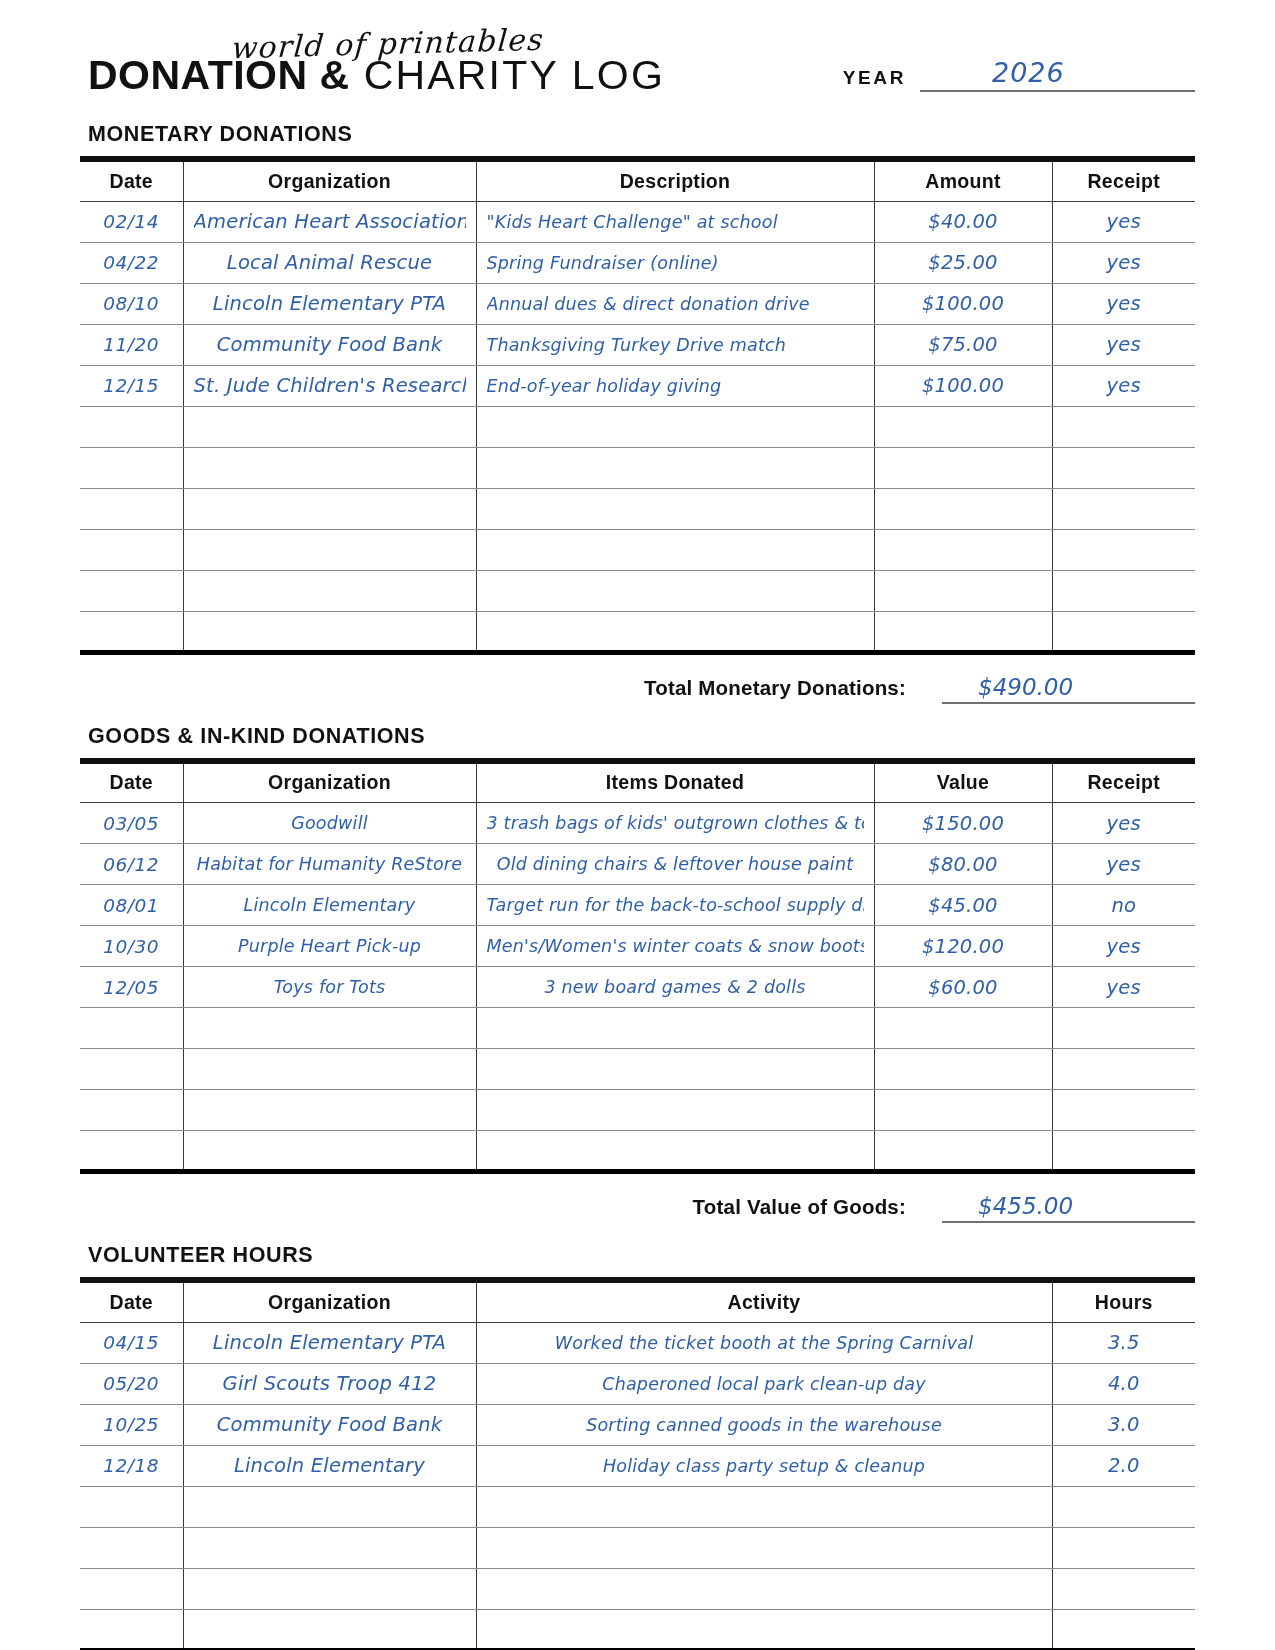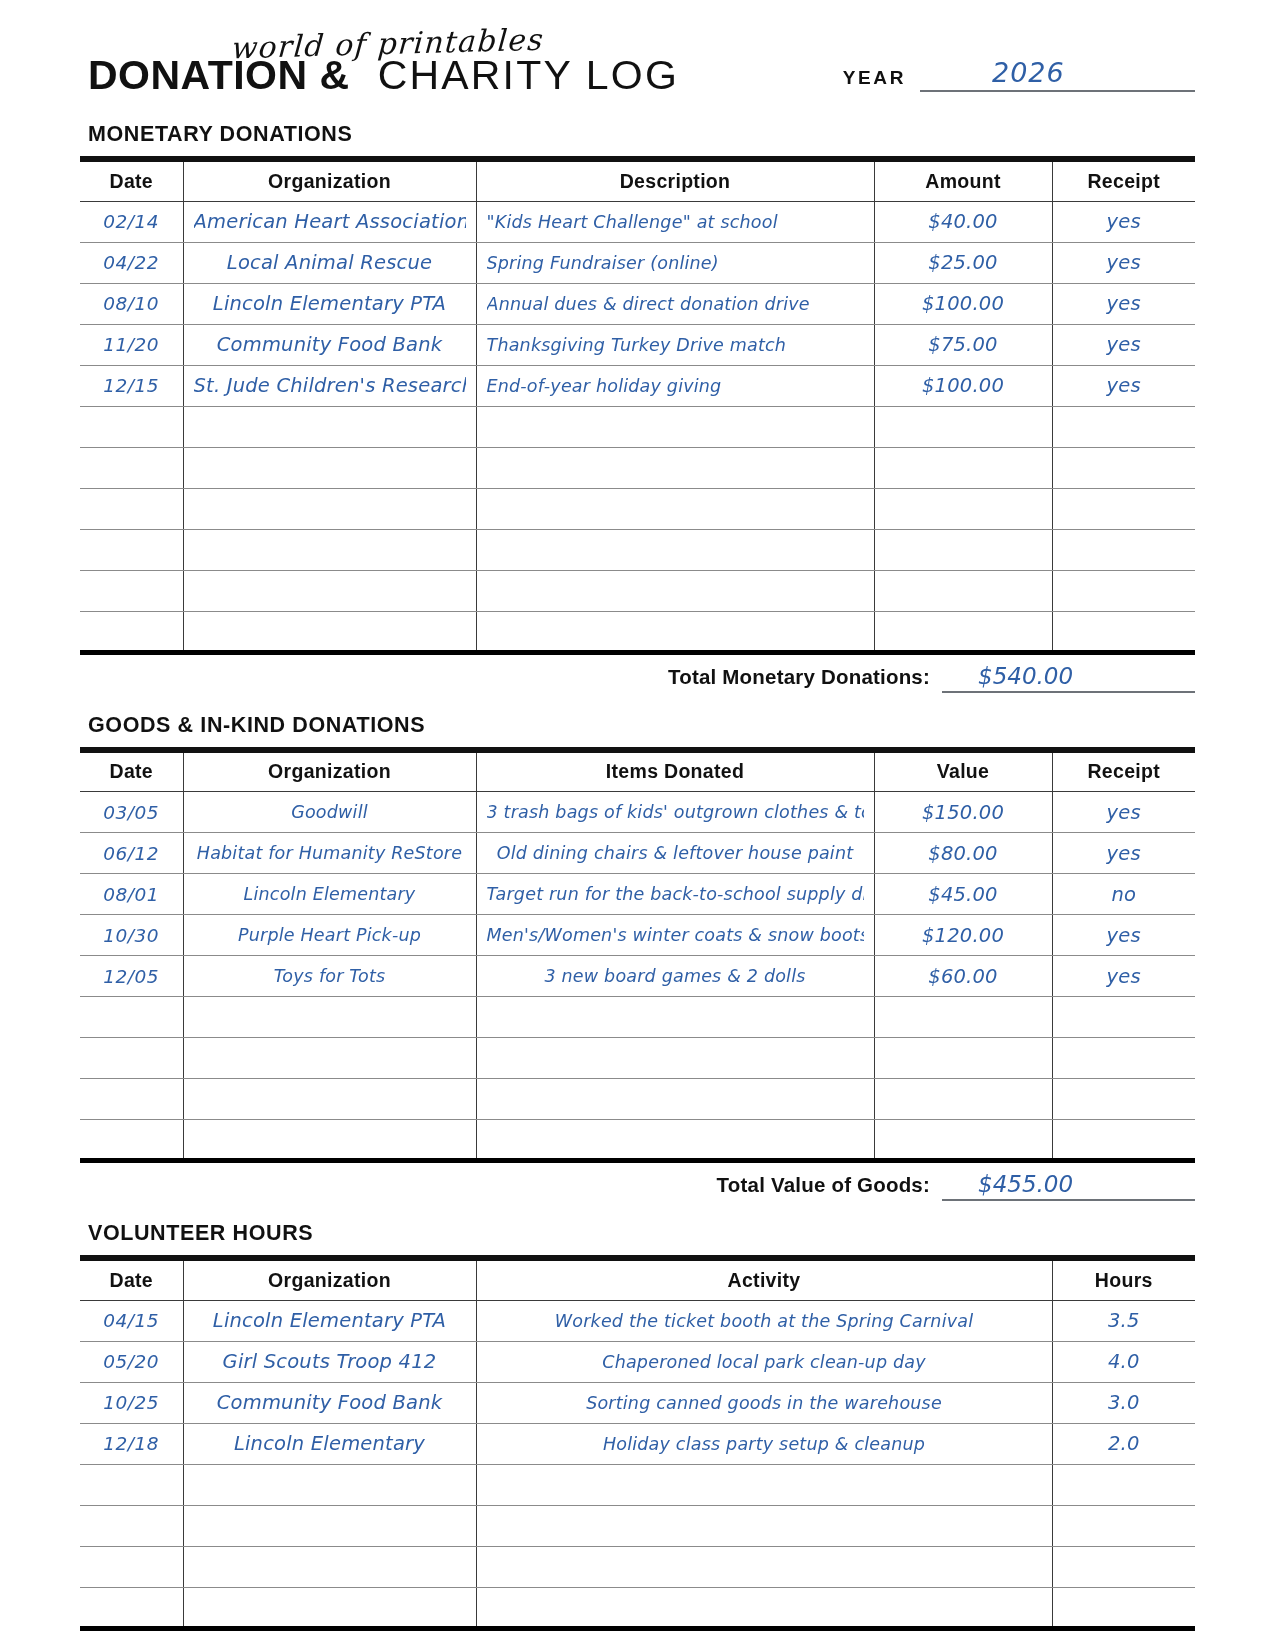--- a/index.html
+++ b/index.html
@@ -49,21 +49,21 @@
     font-size: 41px;
     font-weight: 700;
     letter-spacing: 0.5px;
     color: #111;
   }
   .title-light {
     font-size: 41px;
     font-weight: 300;
     letter-spacing: 2.2px;
     color: #111;
-    margin-left: 28px;
+    margin-left: 14px;
   }
   .year-block {
     position: absolute;
     right: 0px;
     top: 62px;
     display: flex;
     align-items: flex-end;
     white-space: nowrap;
   }
   .year-label {
@@ -158,22 +158,23 @@
   col.v-org  { width: 293px; }
   col.v-act  { width: 576px; }
   col.v-hrs  { width: 143px; }
 
   
   .total-row {
     display: flex;
     align-items: flex-end;
     justify-content: flex-end;
     width: 1115px;
-    margin-top: 4px;
+    margin-top: 15px;
     height: 34px;
+    gap: 24px;
   }
   .total-label {
     font-size: 20.5px;
     font-weight: 700;
     color: #111;
     letter-spacing: 0.2px;
     padding-bottom: 4px;
     white-space: nowrap;
   }
   .total-line {
@@ -417,21 +418,21 @@
           </td>
           <td>
             <span class="hw c"></span>
           </td>
         </tr>
       </tbody>
   </table>
   <div class="total-row">
     <span class="total-label">Total Monetary Donations:</span>
     <span class="total-line">
-      <span class="total-value">$540.00</span>
+      <span class="total-value">$490.00</span>
     </span>
   </div>
 
   <div class="section-title" id="sec-goods">GOODS &amp; IN-KIND DONATIONS</div>
   <table class="log">
     <colgroup>
       <col class="c-date">
         <col class="c-org">
         <col class="c-desc">
         <col class="c-amt">

